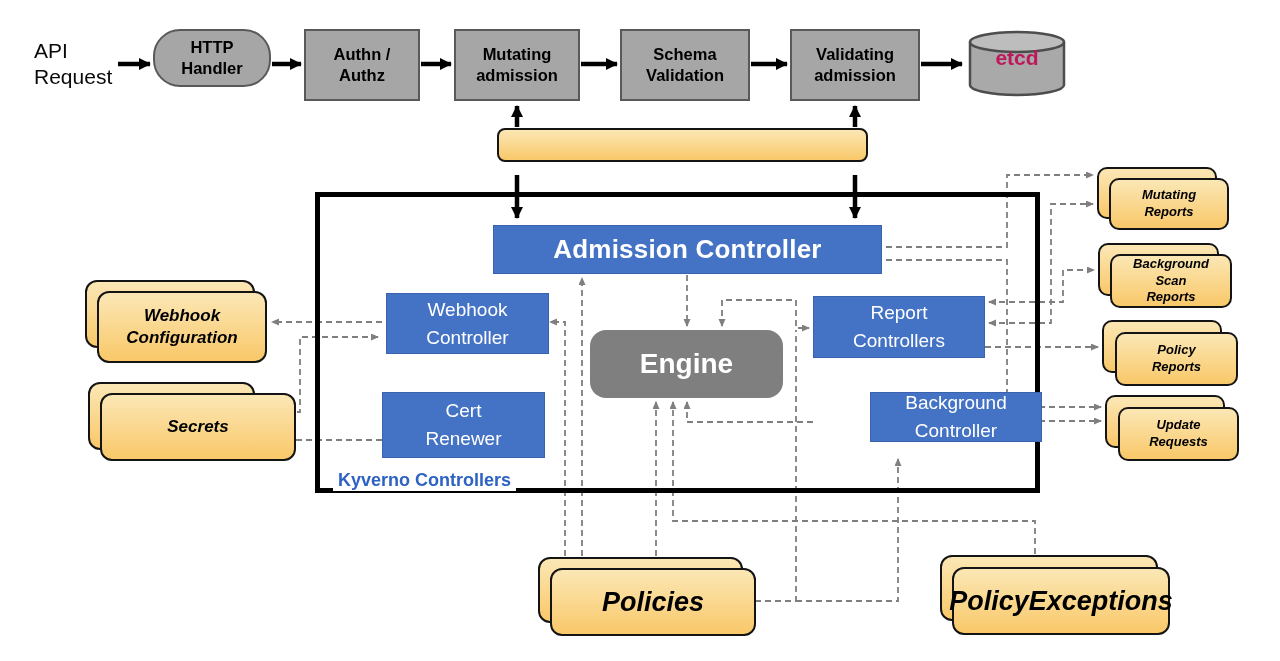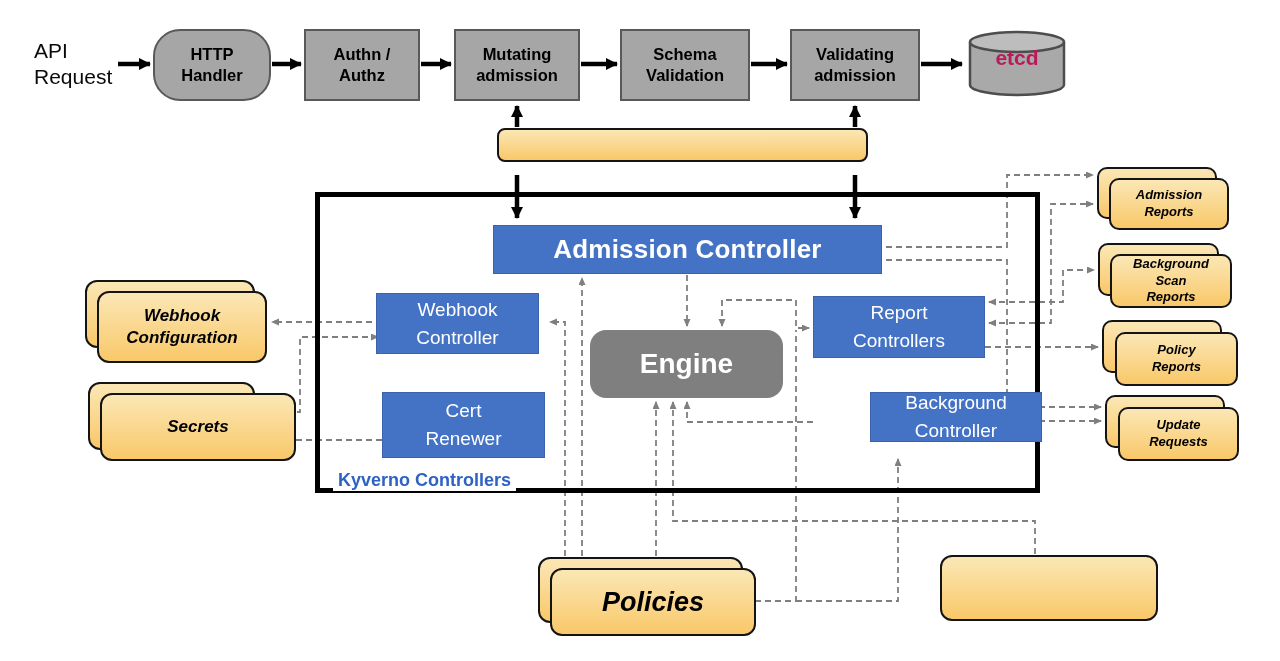--- a/index.html
+++ b/index.html
@@ -115,21 +115,21 @@
       <path d="M886,260 L1007,260 L1007,407 L1101,407" marker-end="url(#mG)"></path>
       <path d="M989,421 L1101,421" marker-start="url(#mGs)" marker-end="url(#mG)"></path>
     </g>
   </svg>
 
   <div id="kyverno-box"></div>
   <div id="kyverno-label">Kyverno Controllers</div>
 
   <div id="api-request">API Request</div>
 
-  <div class="node stage nodes" style="left:153px;top:29px;width:118px;height:72px;border-radius:27px;">
+  <div class="node stage nodes" style="left:153px;top:29px;width:118px;height:58px;border-radius:27px;">
     <span>HTTP Handler</span>
     </div>
   <div class="node stage nodes" style="left:304px;top:29px;width:116px;height:72px;">
     <span>Authn / Authz</span>
     </div>
   <div class="node stage nodes" style="left:454px;top:29px;width:126px;height:72px;">
     <span>Mutating admission</span>
     </div>
   <div class="node stage nodes" style="left:620px;top:29px;width:130px;height:72px;">
     <span>Schema Validation</span>
@@ -144,21 +144,21 @@
       <ellipse cx="50" cy="12" rx="47" ry="10" fill="#bdbdbd" stroke="#4d4d4d" stroke-width="2.5"></ellipse>
     </svg>
     <div id="etcd-label">etcd</div>
   </div>
 
   <div class="card back banner" style="left:497px;top:128px;width:371px;height:34px;"></div>
 
   <div class="node blue ac nodes" style="left:493px;top:225px;width:389px;height:49px;text-align:right;">
     <span>Admission Controller</span>
     </div>
-  <div class="node blue nodes" style="left:376px;top:293px;width:163px;height:61px;">
+  <div class="node blue nodes" style="left:386px;top:293px;width:163px;height:61px;">
     <span class="constrain">Webhook Controller</span>
     </div>
   <div class="node blue nodes" style="left:382px;top:392px;width:163px;height:66px;">
     <span class="constrain">Cert Renewer</span>
     </div>
   <div class="node engine nodes" style="left:590px;top:330px;width:193px;height:68px;">
     <span>Engine</span>
     </div>
   <div class="node blue nodes" style="left:813px;top:296px;width:172px;height:62px;">
     <span class="constrain">Report Controllers</span>
@@ -172,21 +172,21 @@
     <span>Webhook Configuration</span>
     </div>
 
   <div class="card back card-md" style="left:88px;top:382px;width:167px;height:68px;"></div>
   <div class="card front card-md" style="left:100px;top:393px;width:196px;height:68px;">
     <span>Secrets</span>
     </div>
 
   <div class="card back card-sm" style="left:1097px;top:167px;width:120px;height:52px;"></div>
   <div class="card front card-sm" style="left:1109px;top:178px;width:120px;height:52px;">
-    <span class="constrain">Admission Reports</span>
+    <span class="constrain">Mutating Reports</span>
     </div>
 
   <div class="card back card-sm" style="left:1098px;top:243px;width:121px;height:53px;"></div>
   <div class="card front card-sm" style="left:1110px;top:254px;width:122px;height:54px;">
     <span class="constrain">Background Scan Reports</span>
     </div>
 
   <div class="card back card-sm" style="left:1102px;top:320px;width:120px;height:53px;"></div>
   <div class="card front card-sm" style="left:1115px;top:332px;width:123px;height:54px;">
     <span class="constrain">Policy Reports</span>
@@ -196,14 +196,17 @@
   <div class="card front card-sm" style="left:1118px;top:407px;width:121px;height:54px;">
     <span class="constrain">Update Requests</span>
     </div>
 
   <div class="card back card-lg" style="left:538px;top:557px;width:205px;height:66px;"></div>
   <div class="card front card-lg" style="left:550px;top:568px;width:206px;height:68px;">
     <span>Policies</span>
     </div>
 
   <div class="card back card-lg" style="left:940px;top:555px;width:218px;height:66px;"></div>
+  <div class="card front card-lg" style="left:952px;top:567px;width:218px;height:68px;">
+    <span>PolicyExceptions</span>
+    </div>
 
 </div>
 
 </body></html>

